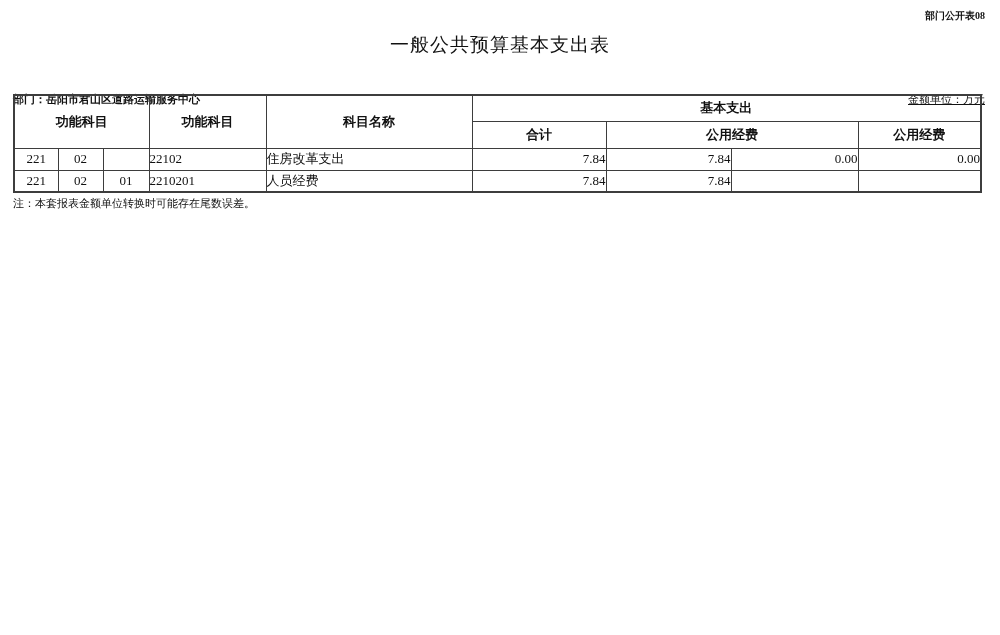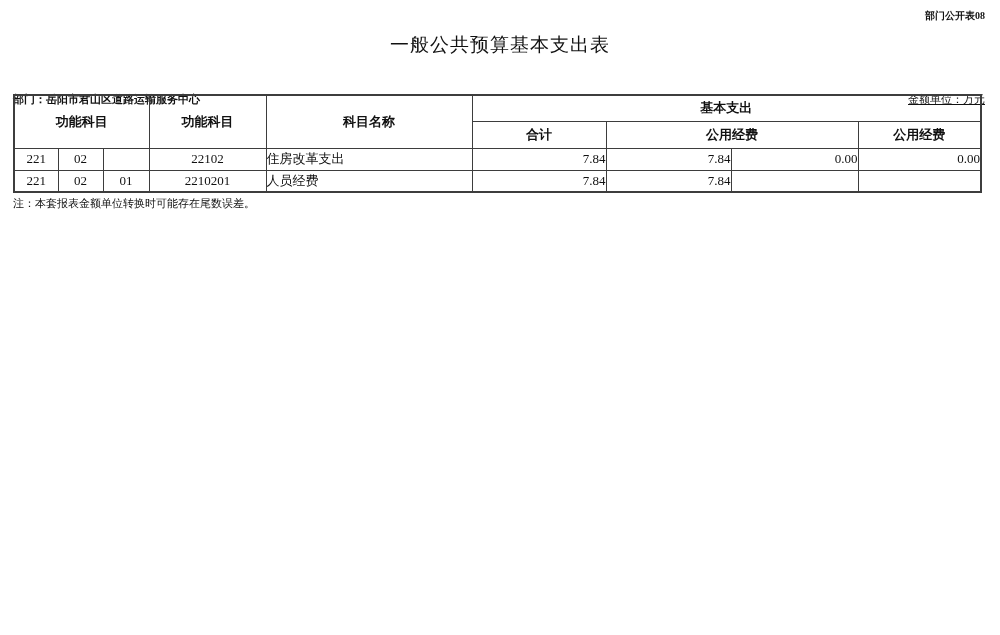--- a/index.html
+++ b/index.html
@@ -67,21 +67,21 @@
   }
   .budget-table thead th {
     font-weight: bold;
     text-align: center;
   }
   .budget-table thead tr.hr1 { height: 26px; }
   .budget-table thead tr.hr2 { height: 27px; }
   .budget-table tbody tr { height: 22px; }
 
   .c-func { text-align: center; }
-  .c-code { text-align: center; padding-left: 20px; }
+  .c-code { text-align: left; padding-left: 20px; }
   .c-name { text-align: left; padding-left: 17px; }
   .c-num  { text-align: right; padding-right: 3px; font-size: 10px; }
 
   .footnote {
     position: absolute;
     top: 196px;
     left: 13px;
     font-size: 11px;
   }
 </style>

